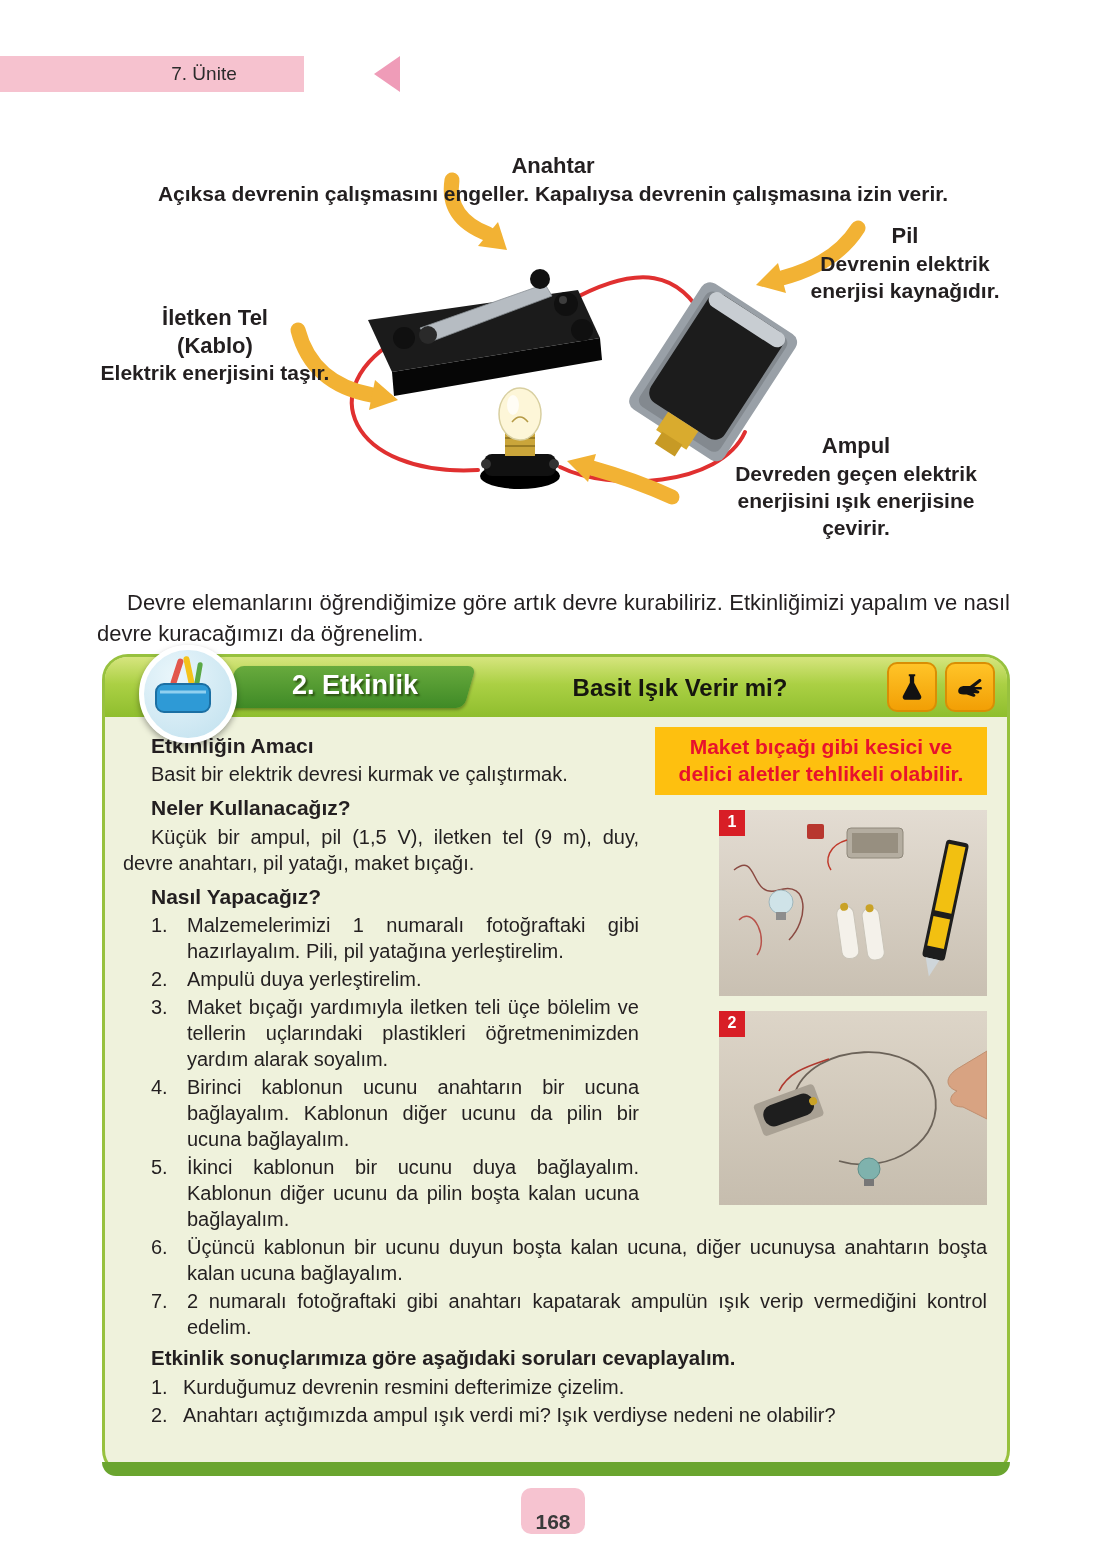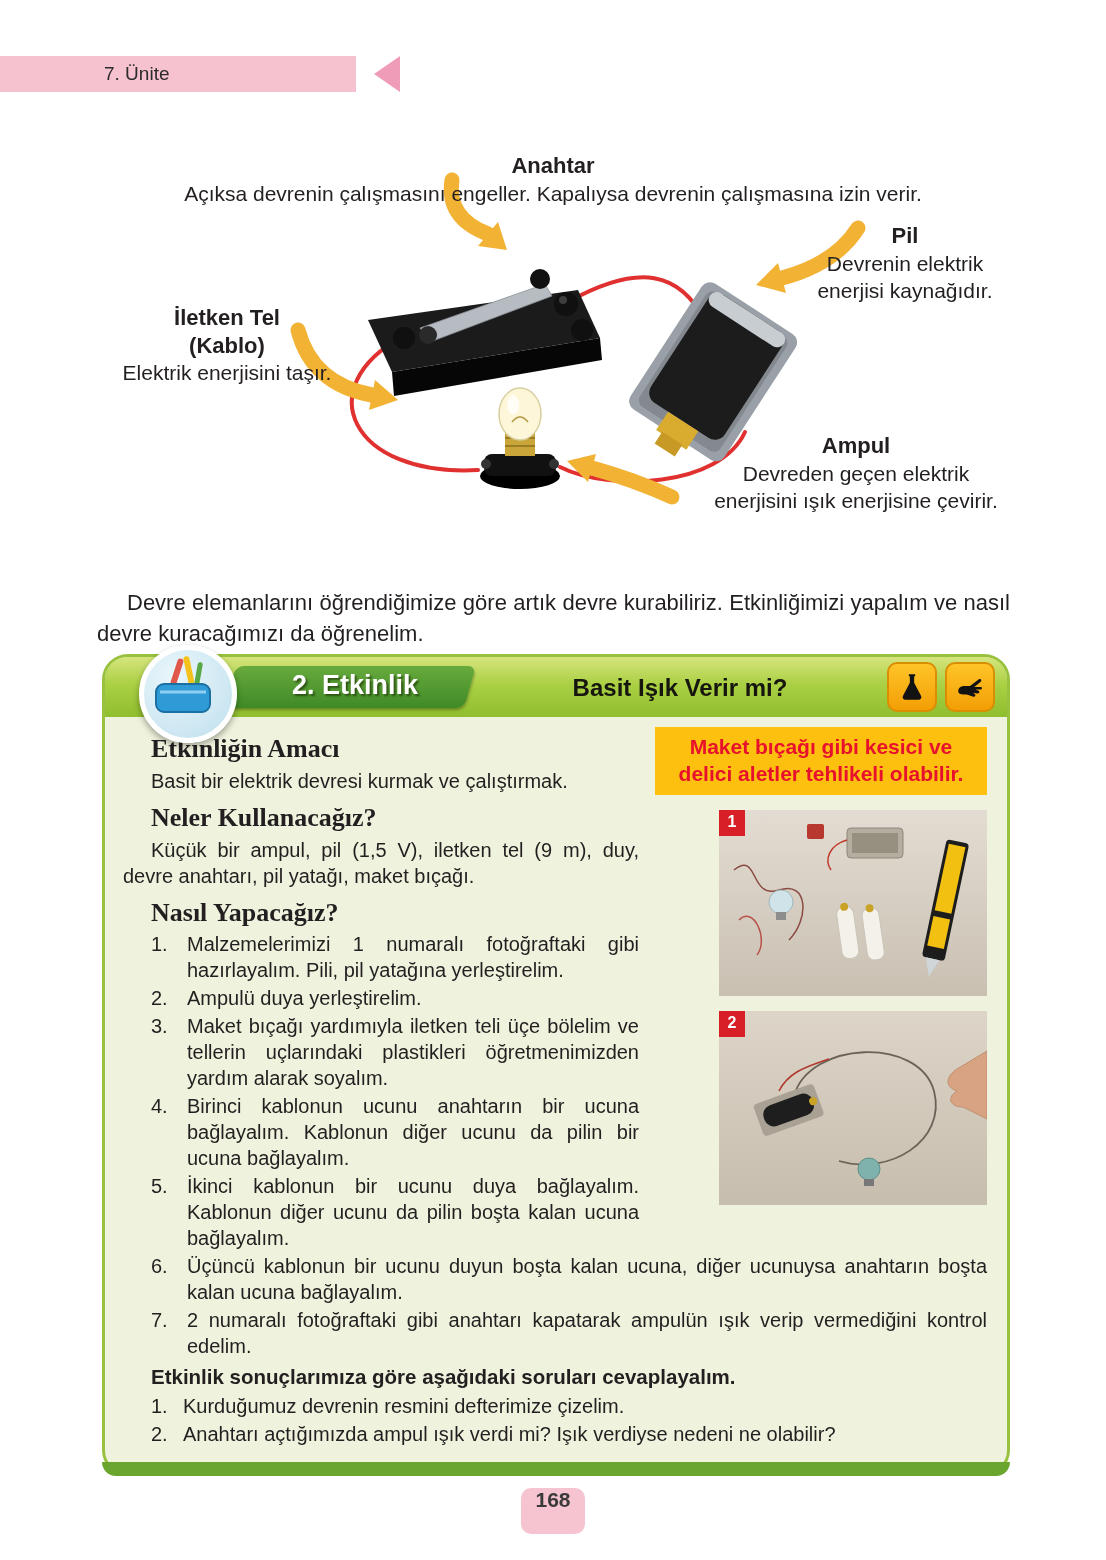--- a/index.html
+++ b/index.html
@@ -2,34 +2,34 @@
 <html><head>
 <meta charset="utf-8">
 <style>
   html,body { margin:0; padding:0; }
   body {
     width:1106px; height:1560px; position:relative; background:#ffffff;
     font-family:"Liberation Sans", sans-serif; color:#231f20; overflow:hidden;
   }
 
   
-  .unit-tab { position:absolute; left:0; top:56px; width:356px; height:36px; background:#f6c2cf; }
+  .unit-tab { position:absolute; left:0; top:56px; width:304px; height:36px; background:#f6c2cf;text-align:center; }
   .unit-tab span { display:block; padding-left:104px; line-height:36px; font-size:19px; color:#2b2b2b; }
   .unit-arrow { position:absolute; left:374px; top:56px; width:26px; height:36px; background:#ef9cb8;
     clip-path:polygon(100% 0, 0 50%, 100% 100%); }
 
   
   .diagram { position:absolute; left:0; top:132px; width:1106px; height:425px; }
   .diagram svg { position:absolute; left:0; top:0; z-index:0; }
   .dg-label { position:absolute; z-index:2; text-align:center; }
   .dg-title { font-weight:bold; font-size:22px; line-height:1.25; }
-  .dg-desc  { font-size:21px; line-height:1.3; }
+  .dg-desc  { font-size:21px; line-height:1.3;font-weight:bold; }
   .lbl-anahtar { left:0; top:20px; width:100%; }
   .lbl-pil     { left:800px; top:90px; width:210px; }
-  .lbl-iletken { left:112px; top:172px; width:230px; }
+  .lbl-iletken { left:100px; top:172px; width:230px; }
   .lbl-ampul   { left:705px; top:300px; width:302px; }
 
   
   .intro { position:absolute; left:97px; top:566px; width:913px; font-size:22px;
     line-height:1.4; text-align:justify; text-indent:30px; z-index:1; }
 
   
   .activity { position:absolute; left:102px; top:654px; width:908px; height:822px;
     background:#eff2dc; border:3px solid #97c13e; border-radius:26px; box-sizing:border-box; }
   .act-header { position:absolute; top:0; left:0; width:100%; height:60px;
@@ -54,34 +54,34 @@
     padding:8px 20px 0 18px; font-size:20px; line-height:1.3; overflow:hidden; }
 
   .right-col { float:right; width:332px; margin:2px 0 6px 16px; }
   .warning { background:#fec00f; color:#e8112d; font-weight:bold; text-align:center;
     font-size:21px; line-height:1.28; padding:7px 6px; }
   .photo { position:relative; width:268px; margin:15px 0 0 auto; overflow:hidden; }
   .photo svg { display:block; }
   .badge { position:absolute; top:0; left:0; width:26px; height:26px; background:#d81e26;
     color:#fff; font-weight:bold; font-size:16px; display:flex; align-items:center; justify-content:center; }
 
-  .sec-h { font-weight:bold; padding-left:28px; margin:7px 0 2px; font-size:26px;font-family:Liberation Serif, serif; }
+  .sec-h { font-weight:bold; padding-left:28px; margin:7px 0 2px; font-size:21px; }
   .para  { text-align:justify; text-indent:28px; margin:0 0 4px; }
   .step  { padding-left:64px; text-indent:-36px; text-align:justify; margin:0 0 2px; }
   .step .num { display:inline-block; width:36px; text-indent:0; }
   .concl { font-weight:bold; padding-left:28px; margin:5px 0 2px; font-size:20.5px; }
   .question { padding-left:60px; text-indent:-32px; text-align:justify; margin:0 0 2px; }
   .question .num { display:inline-block; width:32px; text-indent:0; }
 
   .act-bottom { position:absolute; left:-3px; right:-3px; bottom:-3px; height:14px;
     background:#6aa52f; border-radius:0 0 24px 24px; z-index:2; }
 
   
   .page-num { position:absolute; left:521px; top:1488px; width:64px; height:46px;
-    background:#f6c3d0; border-radius:10px; display:flex; align-items:flex-start;
+    background:#f6c3d0; border-radius:10px; display:flex; align-items:flex-end;
     justify-content:center; font-weight:bold; font-size:21px; color:#3a3a3a; }
 </style>
 </head>
 <body>
 
 <div class="unit-tab">
   <span>7. Ünite</span>
 </div>
 <div class="unit-arrow"></div>
 

